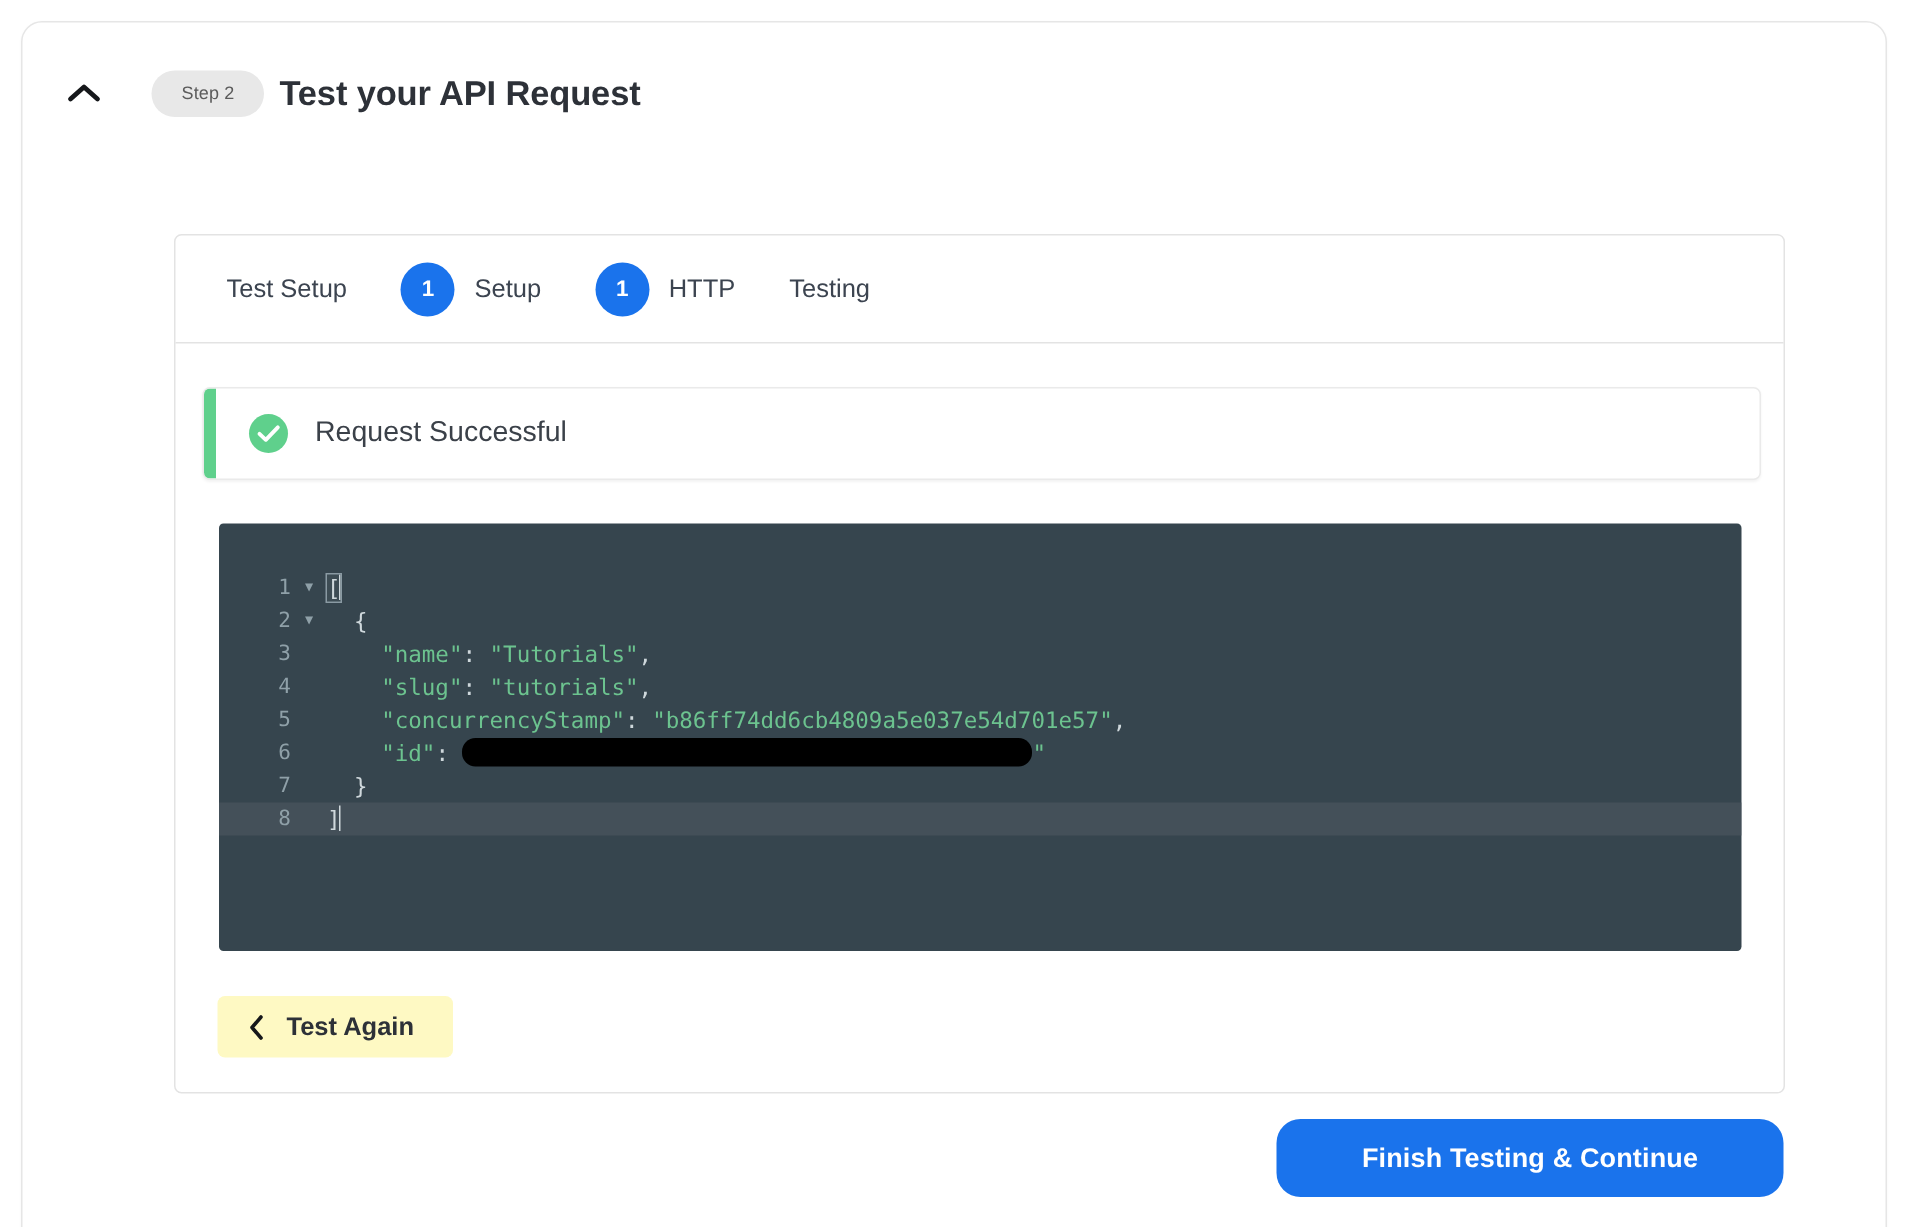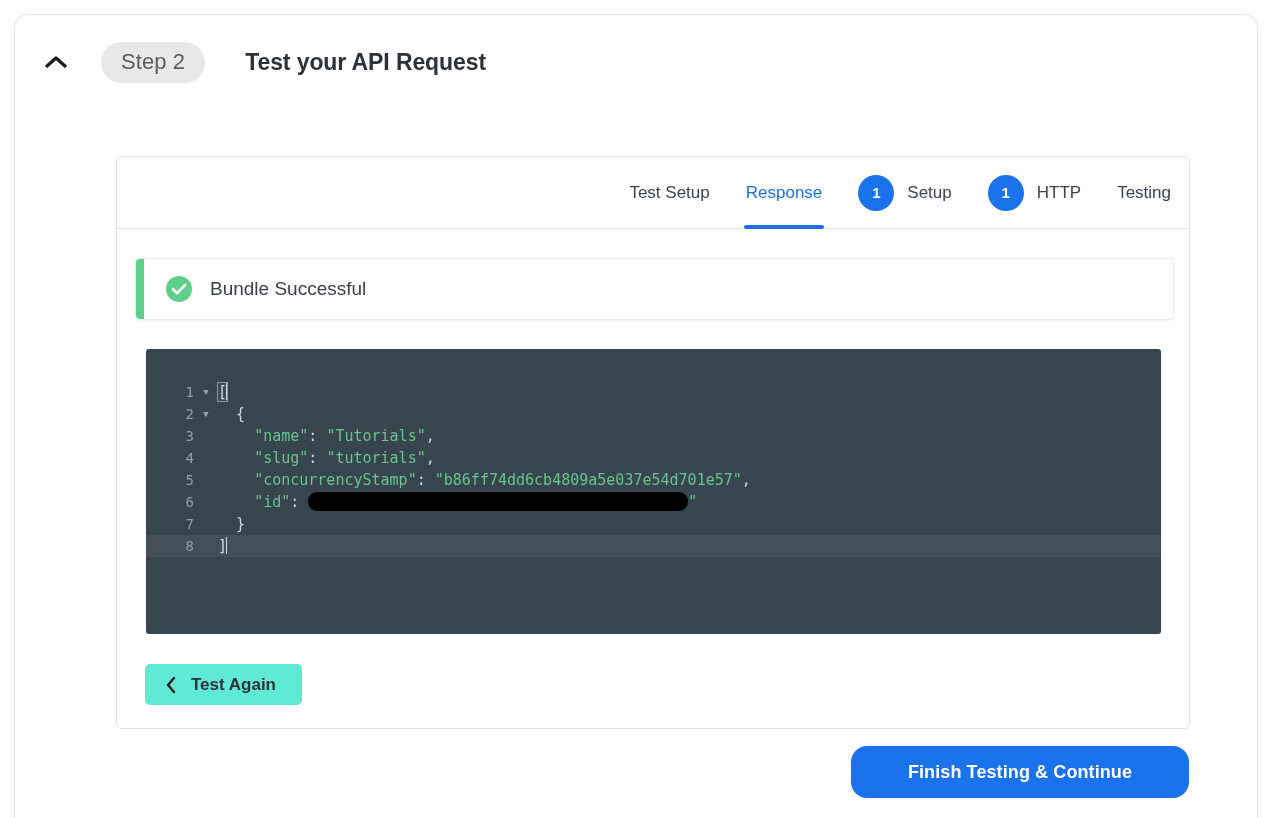--- a/index.html
+++ b/index.html
@@ -55,29 +55,29 @@
     border: none;
     cursor: pointer;
     padding: 0;
   }
   .collapse-btn svg { display: block; }
 
   .step-pill {
     margin-left: 22px;
     background: #e8e8e8;
     color: #5b5b5b;
-    font-size: 22px;
+    font-size: 12px;
     border-radius: 999px;
     padding: 9px 20px 10px 20px;
     line-height: 1;
     letter-spacing: 0.1px;
   }
 
   .step-title {
-    margin-left: 40px;
+    margin-left: 10px;
     font-size: 23px;
     font-weight: bold;
     color: #2d3138;
     letter-spacing: -0.1px;
   }
 
   
   .test-panel {
     position: absolute;
     left: 101px;
@@ -92,21 +92,20 @@
 
   
   .tabs {
     position: relative;
     height: 72px;
     border-bottom: 1px solid #e3e3e3;
     display: flex;
     align-items: center;
     padding-left: 16px;
     box-sizing: border-box;
-    justify-content: flex-end;
   }
 
   .tab {
     position: relative;
     display: flex;
     align-items: center;
     height: 100%;
     padding: 0 18px;
     font-size: 17px;
     color: #3c4450;
@@ -260,21 +259,21 @@
   }
 
   
   .test-again {
     position: absolute;
     left: 28px;
     top: 507px;
     height: 41px;
     display: inline-flex;
     align-items: center;
-    background: #5eead4;
+    background: #fef9c3;
     border: none;
     border-radius: 5px;
     padding: 0 26px 0 20px;
     font-size: 17px;
     font-weight: bold;
     color: #2d3138;
     cursor: pointer;
     font-family: "Liberation Sans", sans-serif;
   }
   .test-again .chev {
@@ -324,23 +323,20 @@
     </div>
 
     <div class="test-panel">
 
       <div class="tabs">
 
         <div class="tab">
           <span>Test Setup</span>
         </div>
 
-        <div class="tab active">
-          <span>Response</span>
-        </div>
 
         <div class="tab">
           <span class="tab-badge">1</span>
           <span>Setup</span>
         </div>
 
         <div class="tab">
           <span class="tab-badge">1</span>
           <span>HTTP</span>
         </div>
@@ -352,21 +348,21 @@
 
       <div class="banner-wrap">
         <div class="banner">
           <div class="banner-accent"></div>
           <span class="banner-icon">
             <svg width="28" height="28" viewBox="0 0 28 28">
               <circle cx="14" cy="14" r="13" fill="#5fd08c"></circle>
               <path d="M8 14.2 L12.2 18.2 L20.2 9.9" stroke="#ffffff" stroke-width="2.6" fill="none" stroke-linecap="round" stroke-linejoin="round"></path>
             </svg>
           </span>
-          <span class="banner-text">Bundle Successful</span>
+          <span class="banner-text">Request Successful</span>
         </div>
       </div>
 
       <div class="editor">
         <div class="editor-inner">
 
           <div class="code-line">
             <span class="ln">1</span>
             <span class="fold">▼</span>
             <span class="code-text"><span class="tok-punct bracket-hl">[</span><span class="caret"></span></span>

